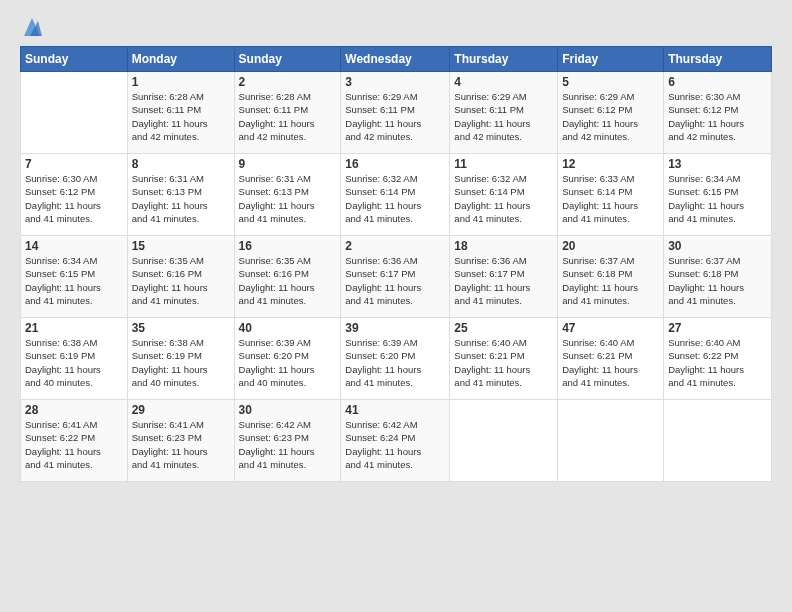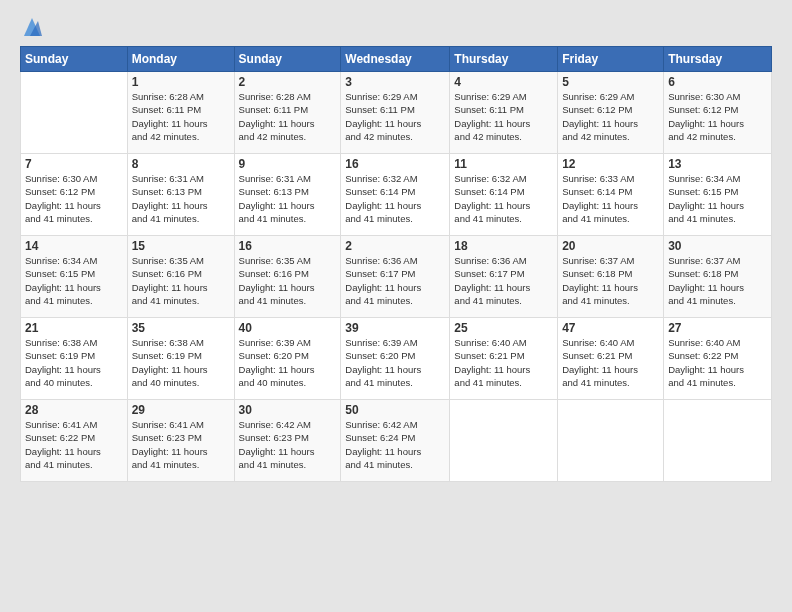--- a/index.html
+++ b/index.html
@@ -260,21 +260,21 @@
           </td>
           <td>
             <span class="day-num">29</span>
             <div class="day-info">Sunrise: 6:41 AM<br>Sunset: 6:23 PM<br>Daylight: 11 hours<br>and 41 minutes.</div>
           </td>
           <td>
             <span class="day-num">30</span>
             <div class="day-info">Sunrise: 6:42 AM<br>Sunset: 6:23 PM<br>Daylight: 11 hours<br>and 41 minutes.</div>
           </td>
           <td>
-            <span class="day-num">50</span>
+            <span class="day-num">41</span>
             <div class="day-info">Sunrise: 6:42 AM<br>Sunset: 6:24 PM<br>Daylight: 11 hours<br>and 41 minutes.</div>
           </td>
           <td class="empty-cell"></td>
           <td class="empty-cell"></td>
           <td class="empty-cell"></td>
         </tr>
       </tbody>
   </table>
 </div>
 

